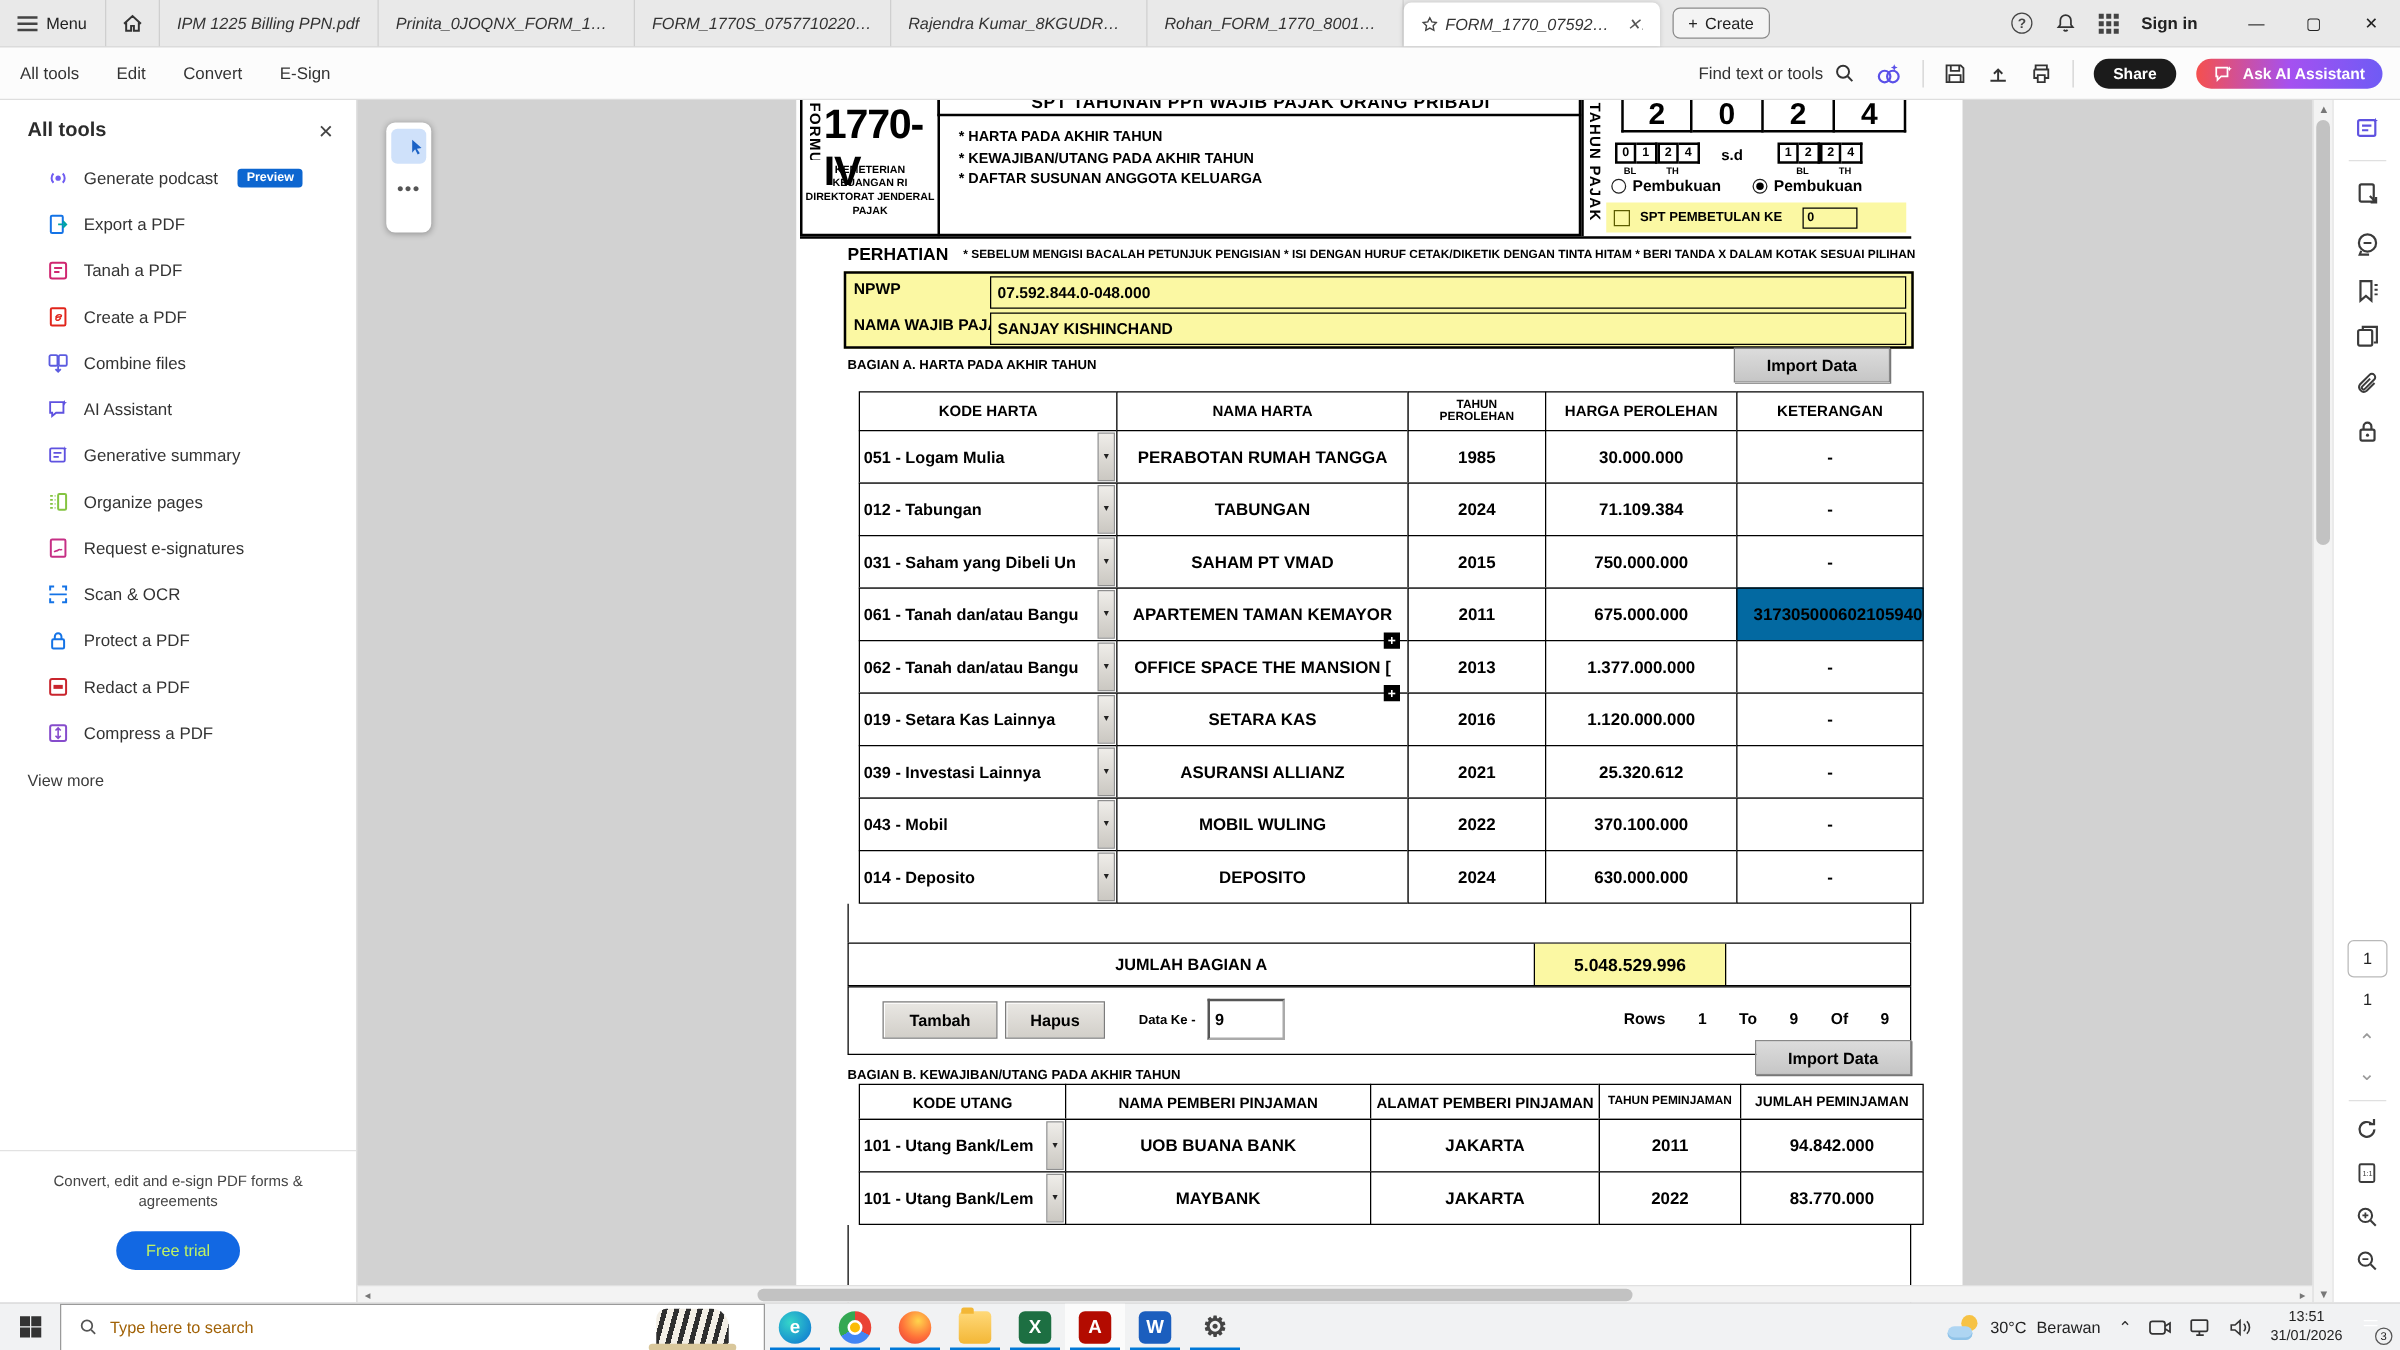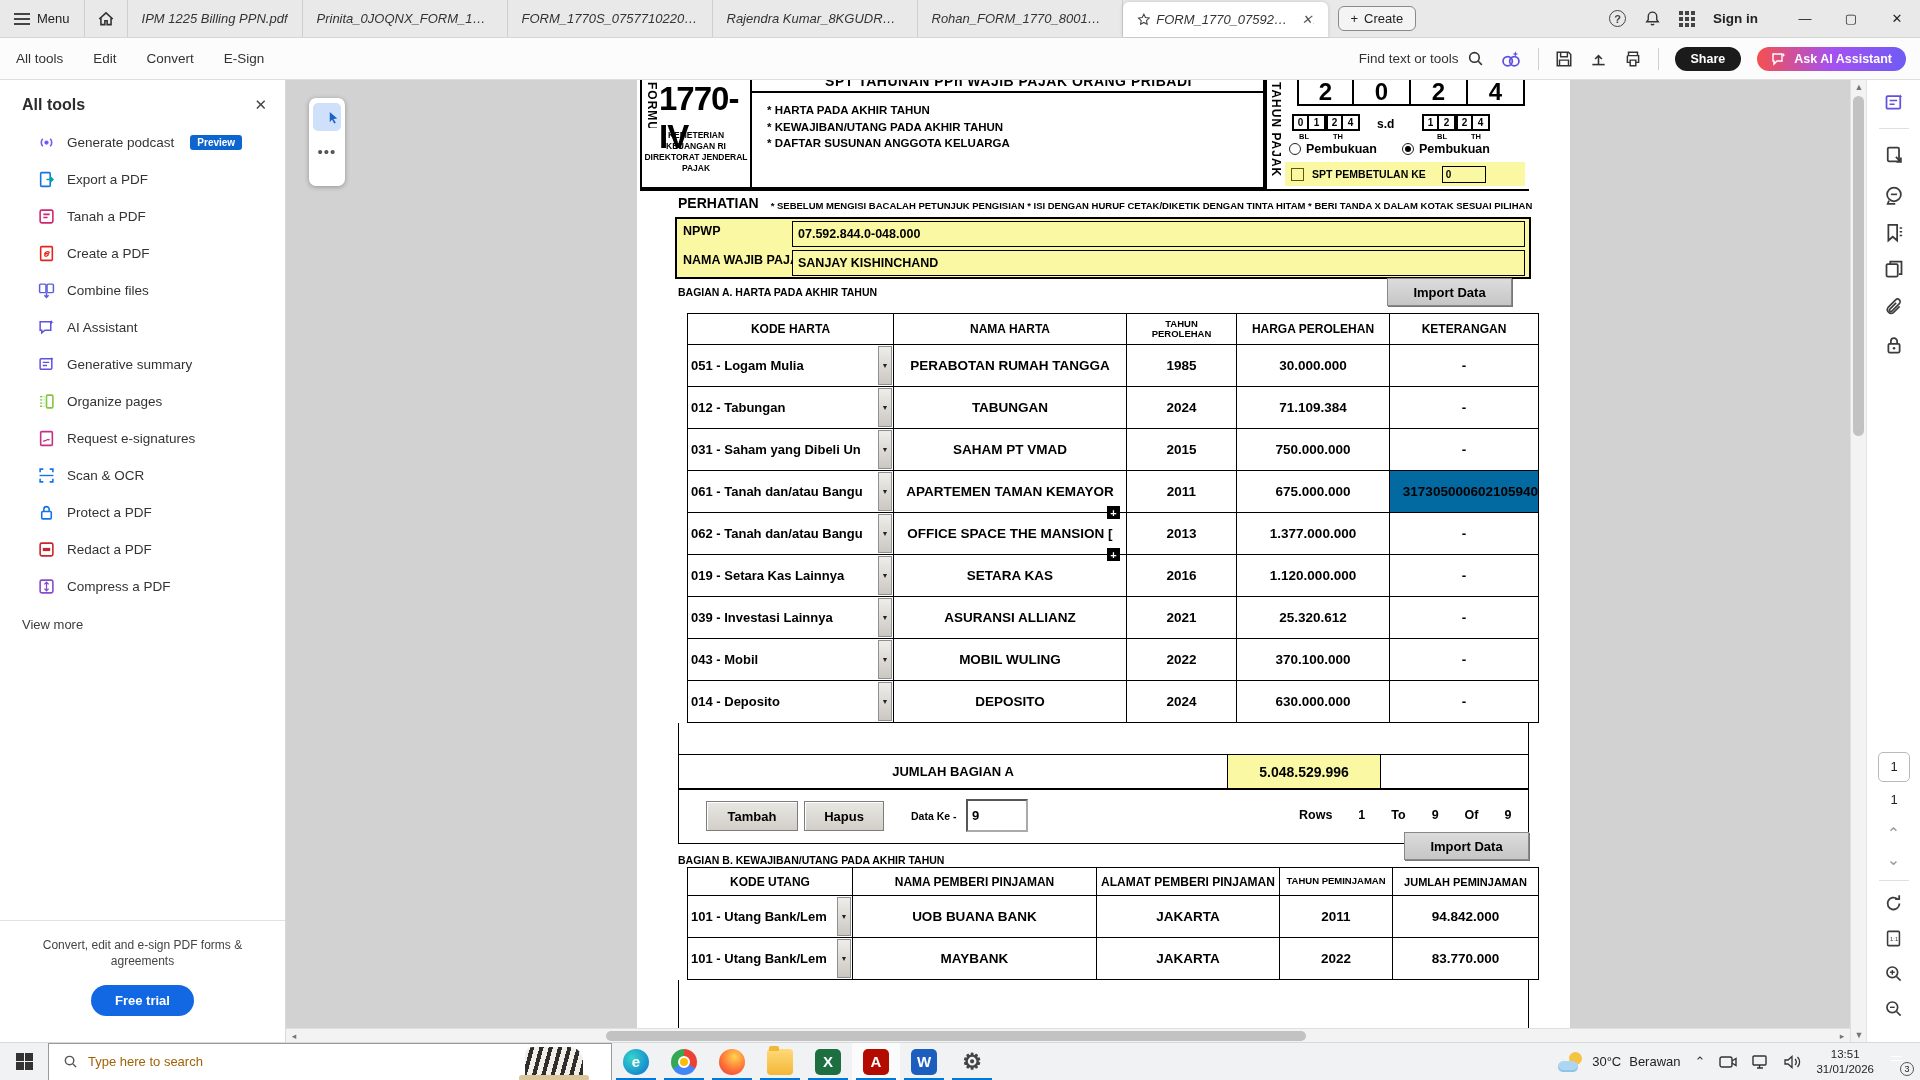--- a/index.html
+++ b/index.html
@@ -40,21 +40,21 @@
   #toolspanel { position:absolute; left:0; top:80px; width:286px; height:962px; background:#fff; border-right:1px solid #d8d8d8; }
   .tp-head { display:flex; justify-content:space-between; align-items:center; padding:16px 18px 10px 22px; }
   .tp-title { font-size:16px; font-weight:bold; color:#2c2c2c; }
   .tp-close { font-size:15px; color:#444; }
   .tp-item { display:flex; align-items:center; gap:12px; padding:10px 10px 10px 38px; font-size:13.5px; color:#333; }
   .tp-item svg { flex:0 0 auto; }
   .badge { background:#0d66d0; color:#fff; font-size:10px; font-weight:bold; border-radius:3px; padding:2px 7px; margin-left:4px;}
   .viewmore { padding:12px 10px 10px 22px; font-size:13px; color:#3b3b3b; }
   .tp-footer { position:absolute; left:0; bottom:0; width:100%; border-top:1px solid #e2e2e2; padding:16px 20px 26px; text-align:center; }
   .tp-footer p { font-size:12px; color:#444; line-height:1.35; margin-bottom:16px; }
-  .freetrial { display:inline-block; background:#1268e3; color:#ffffff; font-size:13px; font-weight:bold; border-radius:16px; padding:8px 24px;text-align:center; }
+  .freetrial { display:inline-block; background:#1268e3; color:#bef264; font-size:13px; font-weight:normal; border-radius:16px; padding:8px 24px;text-align:center; }
 
   
   #docarea { position:absolute; left:286px; top:80px; width:1564px; height:962px; background:#d2d2d2; overflow:hidden; }
   #floattools { position:absolute; left:23px; top:18px; width:36px; height:88px; background:#fff; border-radius:7px; box-shadow:0 1px 5px rgba(0,0,0,.3); display:flex; flex-direction:column; align-items:center; padding-top:5px; gap:6px;}
   .ft-btn { width:28px; height:28px; border-radius:5px; display:flex; align-items:center; justify-content:center; }
   .ft-btn.sel { background:#cfe1fa; }
   .dots { color:#555; font-size:15px; letter-spacing:1px; }
 
   
   #page { position:absolute; left:351px; top:0; width:933px; height:962px; background:#fff; font-weight:bold; color:#000; }
@@ -410,21 +410,21 @@
           <span>Pembukuan</span>
       </div>
 
       <div class="abs yellow" style="left:648px;top:82px;width:240px;height:24px;display:flex;align-items:center;gap:8px;padding-left:6px;">
         <span style="width:13px;height:13px;border:1.5px solid #5c5c00;background:#fbf8a3;display:inline-block;"></span>
         <span style="font-size:10.5px;">SPT PEMBETULAN KE</span>
         <span class="digitbox yellow" style="width:44px;height:17px;font-size:10px;border-width:1px;justify-content:flex-start;padding-left:3px;margin-left:8px;">0</span>
       </div>
       <div class="abs" style="left:3px;top:109px;width:889px;height:2px;background:#000;"></div>
 
-      <div class="abs" style="left:41px;top:115px;display:flex;align-items:flex-end;gap:12px;">
+      <div class="abs" style="left:41px;top:115px;display:flex;align-items:center;gap:12px;">
         <span style="font-size:14px;">PERHATIAN</span>
         <span style="font-size:9.5px;">* SEBELUM MENGISI BACALAH  PETUNJUK PENGISIAN  * ISI DENGAN HURUF CETAK/DIKETIK DENGAN TINTA HITAM   * BERI TANDA X DALAM KOTAK SESUAI PILIHAN</span>
       </div>
 
       <div class="bx yellow" style="left:38px;top:137px;width:856px;height:62px;border-width:2px;"></div>
       <div class="abs" style="left:46px;top:144px;font-size:12.5px;">NPWP</div>
       <div class="bx yellow" style="left:155px;top:141px;width:733px;height:26px;display:flex;align-items:center;padding-left:5px;font-size:12.5px;">07.592.844.0-048.000</div>
       <div class="abs" style="left:46px;top:173px;font-size:12.5px;">NAMA WAJIB PAJAK</div>
       <div class="bx yellow" style="left:155px;top:170px;width:733px;height:26px;display:flex;align-items:center;padding-left:5px;font-size:12.5px;">SANJAY KISHINCHAND</div>
 

